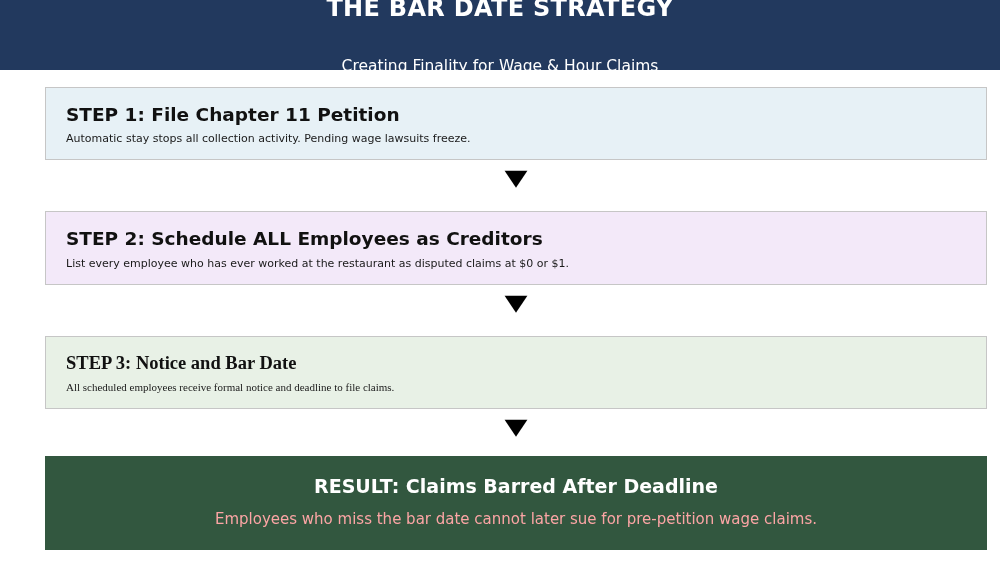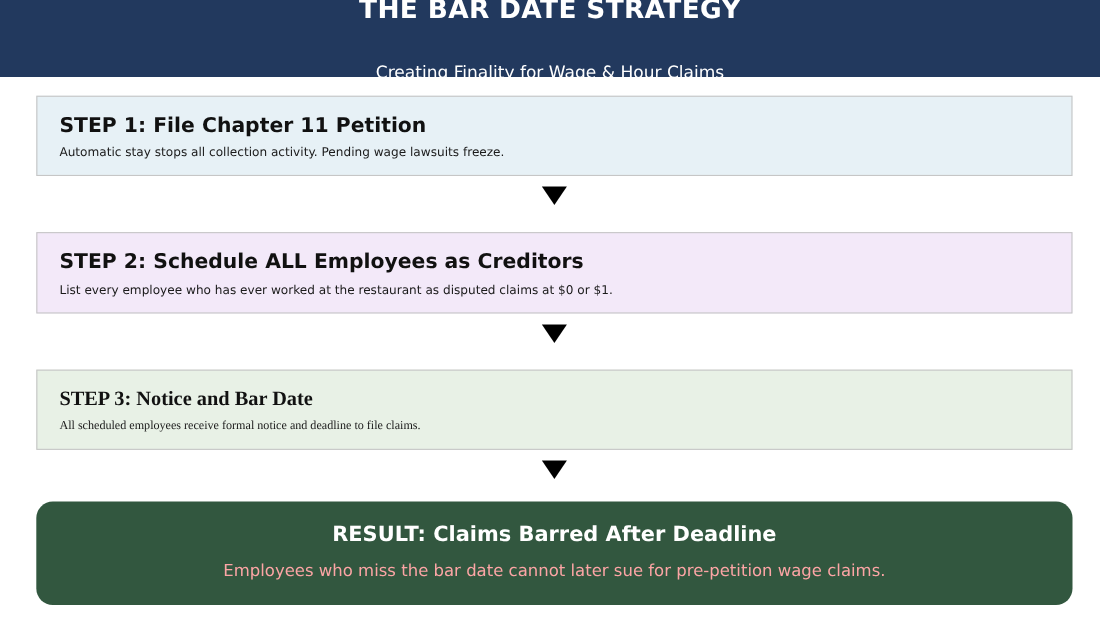--- a/index.html
+++ b/index.html
@@ -49,21 +49,21 @@
     font-size: 15.5px;
     font-weight: normal;
     line-height: 1.1;
     margin: 0;
     text-align: left;
   }
 
   
   .flow {
     position: absolute;
-    left: 4px;
+    left: 16px;
     top: 70px;
     width: 808px;
   }
 
   .step-box {
     box-sizing: border-box;
     margin: 17px 29px 0 29px;
     width: 942px;
     border: 1px solid #c6c6c6;
     padding: 16px 20px 14px 20px;
@@ -105,21 +105,20 @@
   }
 
   
   .result-box {
     box-sizing: border-box;
     width: 942px;
     margin: 13px 29px 0 29px;
     background: #32573f;
     padding: 20px 20px 22px 20px;
     text-align: center;
-    border-radius: 15px;
   }
   .result-title {
     color: #ffffff;
     font-size: 19px;
     font-weight: bold;
     line-height: 1.15;
     margin: 0 0 12px 0;
   }
   .result-desc {
     color: #fca5a5;

